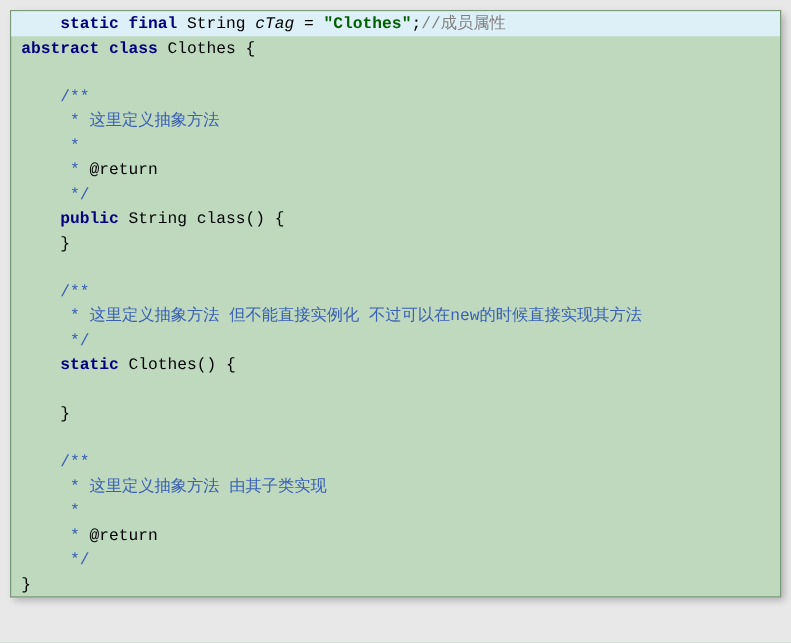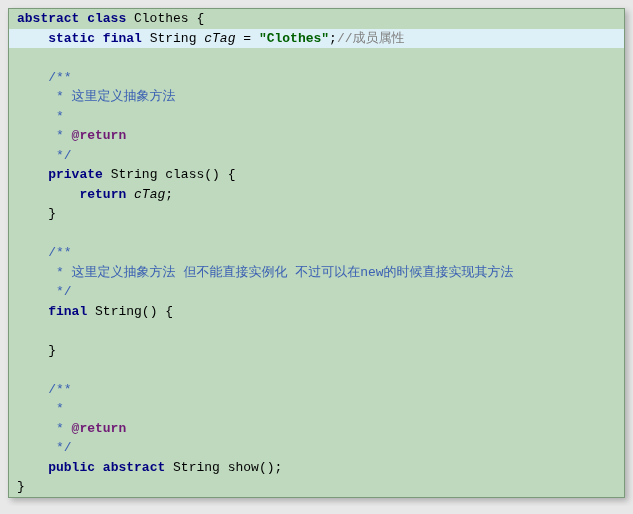--- a/index.html
+++ b/index.html
@@ -22,45 +22,44 @@
   }
   .line.highlight {
     background: #def0f7;
   }
   .kw { color: #000080; font-weight: bold; }
   .type { color: #000000; }
   .field { font-style: italic; color: #000000; }
   .str { color: #006000; font-weight: bold; }
   .comment { color: #808080; }
   .javadoc { color: #3a5fb3; }
-  .tag { color: #701a75; font-weight: bold; }
+  .tag { color: #000000; font-weight: normal; }
   .txt { color: #000000; }
 </style>
 </head>
 <body>
 
 <div class="code-container">
+  <div class="line highlight">    <span class="kw">static final</span><span class="type"> String </span><span class="field">cTag</span><span class="txt"> = </span><span class="str">"Clothes"</span><span class="txt">;</span><span class="comment">//成员属性</span></div>
   <div class="line"><span class="kw">abstract class</span><span class="txt"> Clothes {</span></div>
-  <div class="line highlight">    <span class="kw">static final</span><span class="type"> String </span><span class="field">cTag</span><span class="txt"> = </span><span class="str">"Clothes"</span><span class="txt">;</span><span class="comment">//成员属性</span></div>
   <div class="line"> </div>
   <div class="line"><span class="javadoc">    /**</span></div>
   <div class="line"><span class="javadoc">     * 这里定义抽象方法</span></div>
   <div class="line"><span class="javadoc">     *</span></div>
   <div class="line"><span class="javadoc">     * </span><span class="tag">@return</span></div>
   <div class="line"><span class="javadoc">     */</span></div>
-  <div class="line">    <span class="kw">private</span><span class="type"> String </span><span class="txt">class() {</span></div>
-  <div class="line">        <span class="kw">return</span><span class="txt"> </span><span class="field">cTag</span><span class="txt">;</span></div>
+  <div class="line">    <span class="kw">public</span><span class="type"> String </span><span class="txt">class() {</span></div>
   <div class="line"><span class="txt">    }</span></div>
   <div class="line"> </div>
   <div class="line"><span class="javadoc">    /**</span></div>
   <div class="line"><span class="javadoc">     * 这里定义抽象方法 但不能直接实例化 不过可以在new的时候直接实现其方法</span></div>
   <div class="line"><span class="javadoc">     */</span></div>
-  <div class="line">    <span class="kw">final</span><span class="txt"> String() {</span></div>
+  <div class="line">    <span class="kw">static</span><span class="txt"> Clothes() {</span></div>
   <div class="line"> </div>
   <div class="line"><span class="txt">    }</span></div>
   <div class="line"> </div>
   <div class="line"><span class="javadoc">    /**</span></div>
+  <div class="line"><span class="javadoc">     * 这里定义抽象方法 由其子类实现</span></div>
   <div class="line"><span class="javadoc">     *</span></div>
   <div class="line"><span class="javadoc">     * </span><span class="tag">@return</span></div>
   <div class="line"><span class="javadoc">     */</span></div>
-  <div class="line">    <span class="kw">public abstract</span><span class="type"> String </span><span class="txt">show();</span></div>
   <div class="line"><span class="txt">}</span></div>
 </div>
 
 </body></html>

